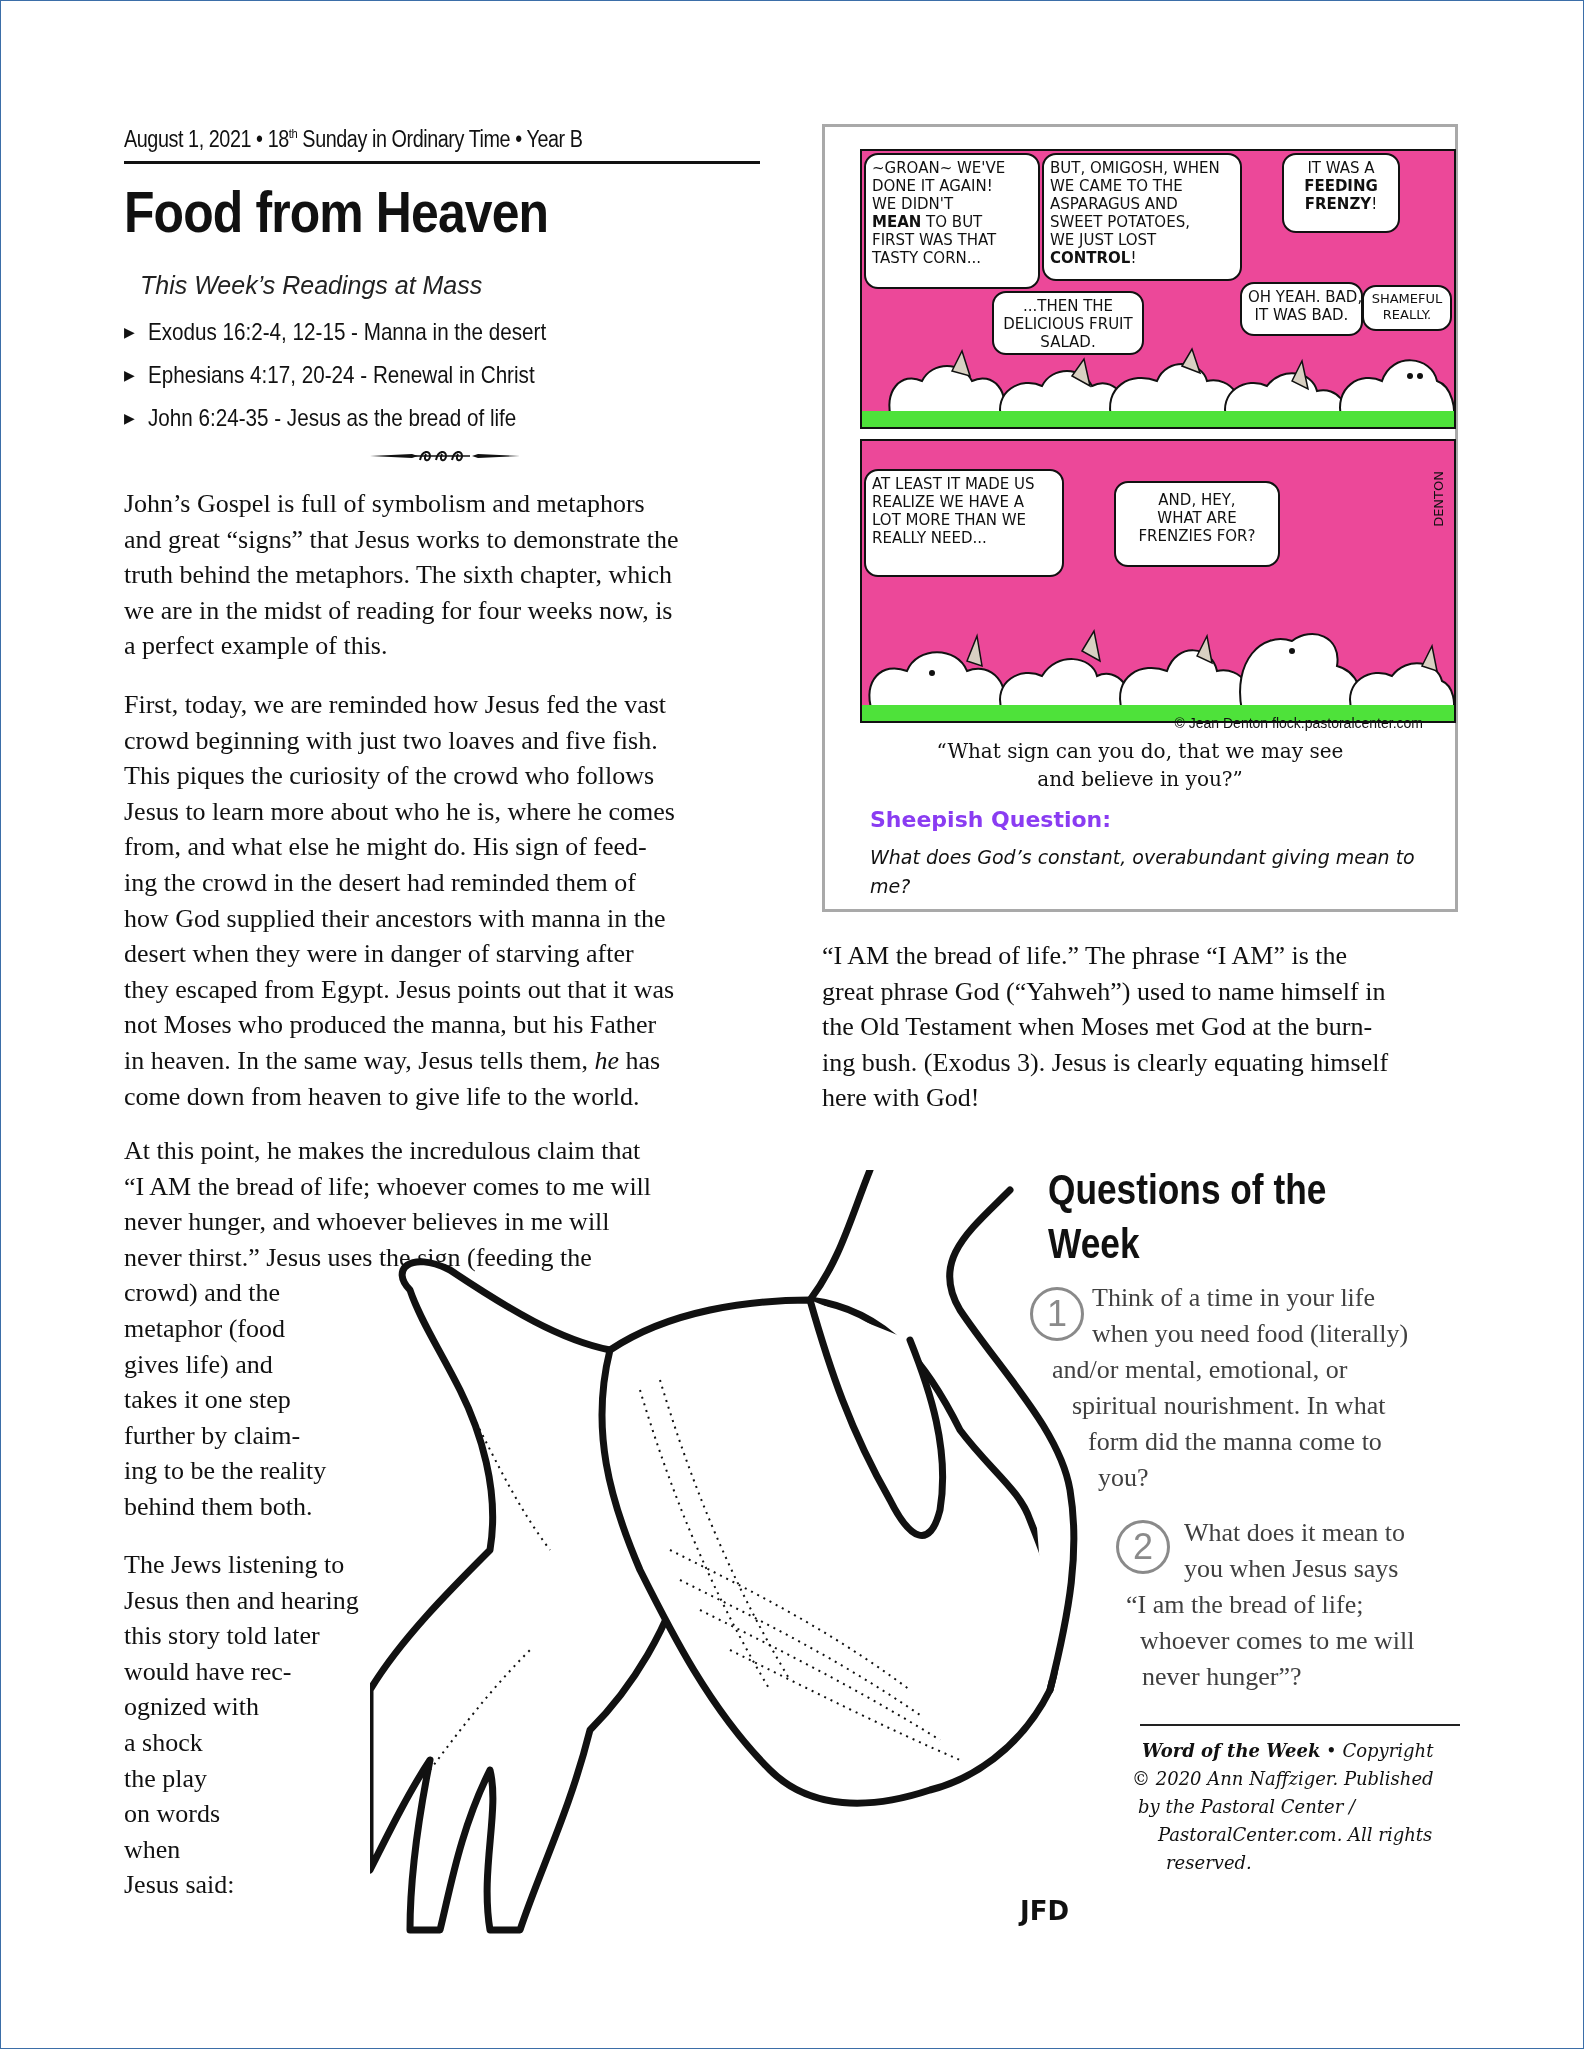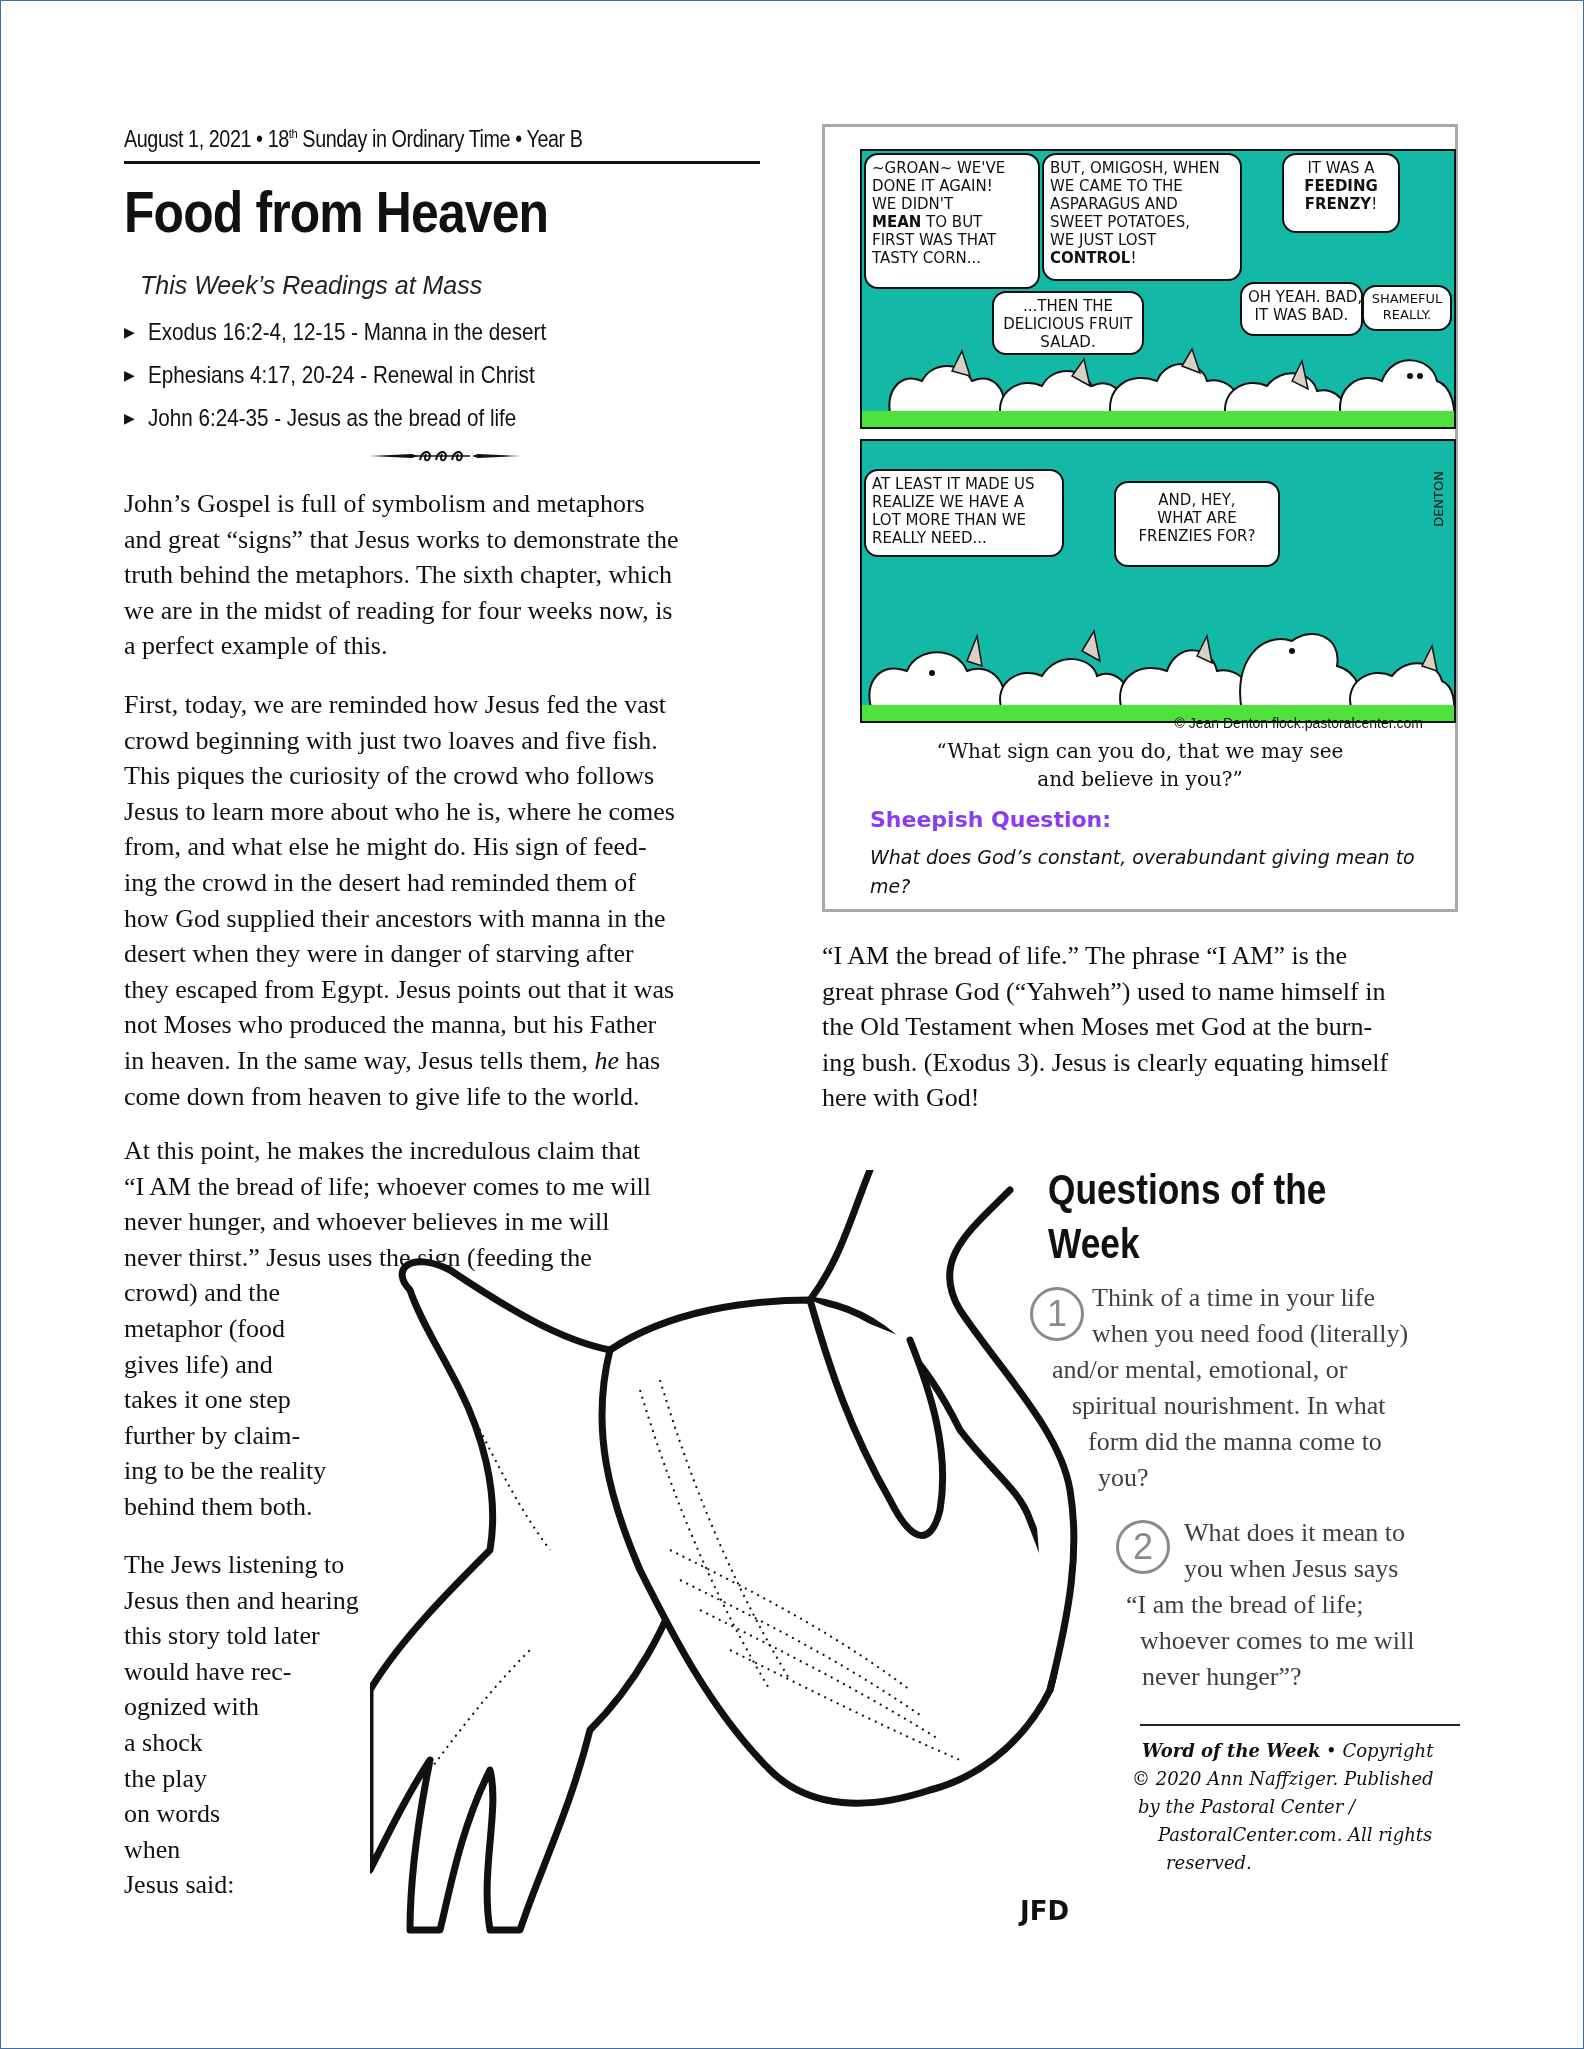--- a/index.html
+++ b/index.html
@@ -52,21 +52,21 @@
   .p4 { top:1547px; }
   .line { white-space:nowrap; display:block; }
 
   
   .comic-box {
     left:822px; top:124px; width:636px; height:788px;
     border:3px solid #a9a9a9; box-sizing:border-box; background:#fff;
   }
   .panel {
     position:absolute; left:35px; width:596px; border:2px solid #111;
-    background:#14b8a6; overflow:hidden; box-sizing:border-box;
+    background:#ec4899; overflow:hidden; box-sizing:border-box;
   }
   .panel1 { top:22px; height:280px; }
   .panel2 { top:312px; height:284px; }
   .grass { position:absolute; left:0; right:0; bottom:0; height:16px; background:#4ee23a; }
   .bubble {
     position:absolute; background:#fff; border:2px solid #111; border-radius:14px;
     font-family:"DejaVu Sans", sans-serif; font-size:15px; line-height:18px;
     padding:4px 6px; box-sizing:border-box; text-transform:uppercase; color:#111;
   }
   .bubble b { font-weight:700;margin-top:16px; }
@@ -268,21 +268,21 @@
           <path d="M320 35 L330 18 L338 42 Z"></path>
           <path d="M430 50 L440 30 L446 58 Z"></path>
       </g>
       <circle cx="548" cy="45" r="3" fill="#111"></circle>
         <circle cx="558" cy="45" r="3" fill="#111"></circle>
     </svg>
     <div class="grass"></div>
   </div>
 
   <div class="panel panel2">
-    <div class="bubble" style="left:2px;top:28px;width:200px;height:88px;">
+    <div class="bubble" style="left:2px;top:28px;width:200px;height:108px;">
       <span class="line">AT LEAST IT MADE US</span>
       <span class="line">REALIZE WE HAVE A</span>
       <span class="line">LOT MORE THAN WE</span>
       <span class="line">REALLY NEED...</span>
     </div>
     <div class="bubble" style="left:252px;top:40px;width:166px;height:86px;text-align:center;padding-top:8px;">
       <span class="line">AND, HEY,</span>
       <span class="line">WHAT ARE</span>
       <span class="line">FRENZIES FOR?</span>
     </div>

